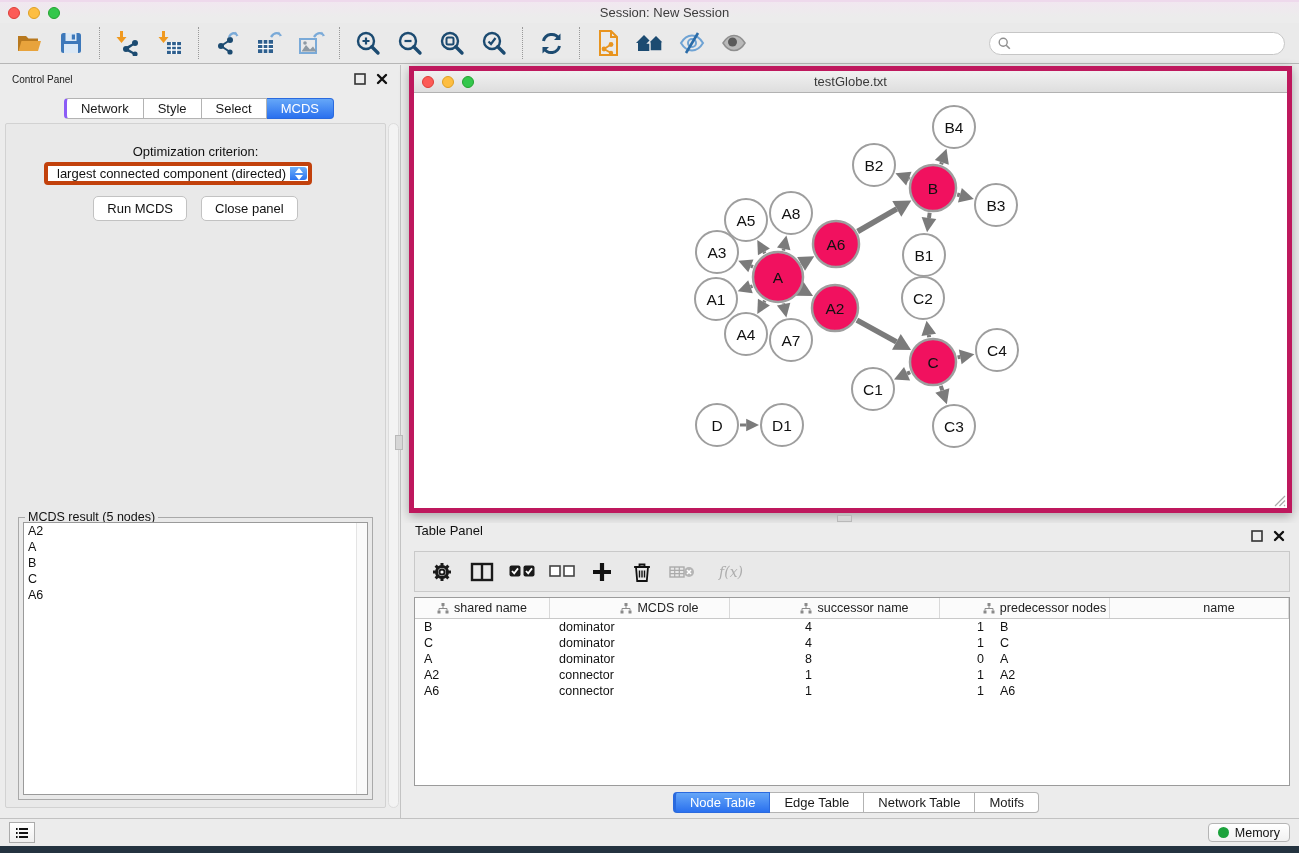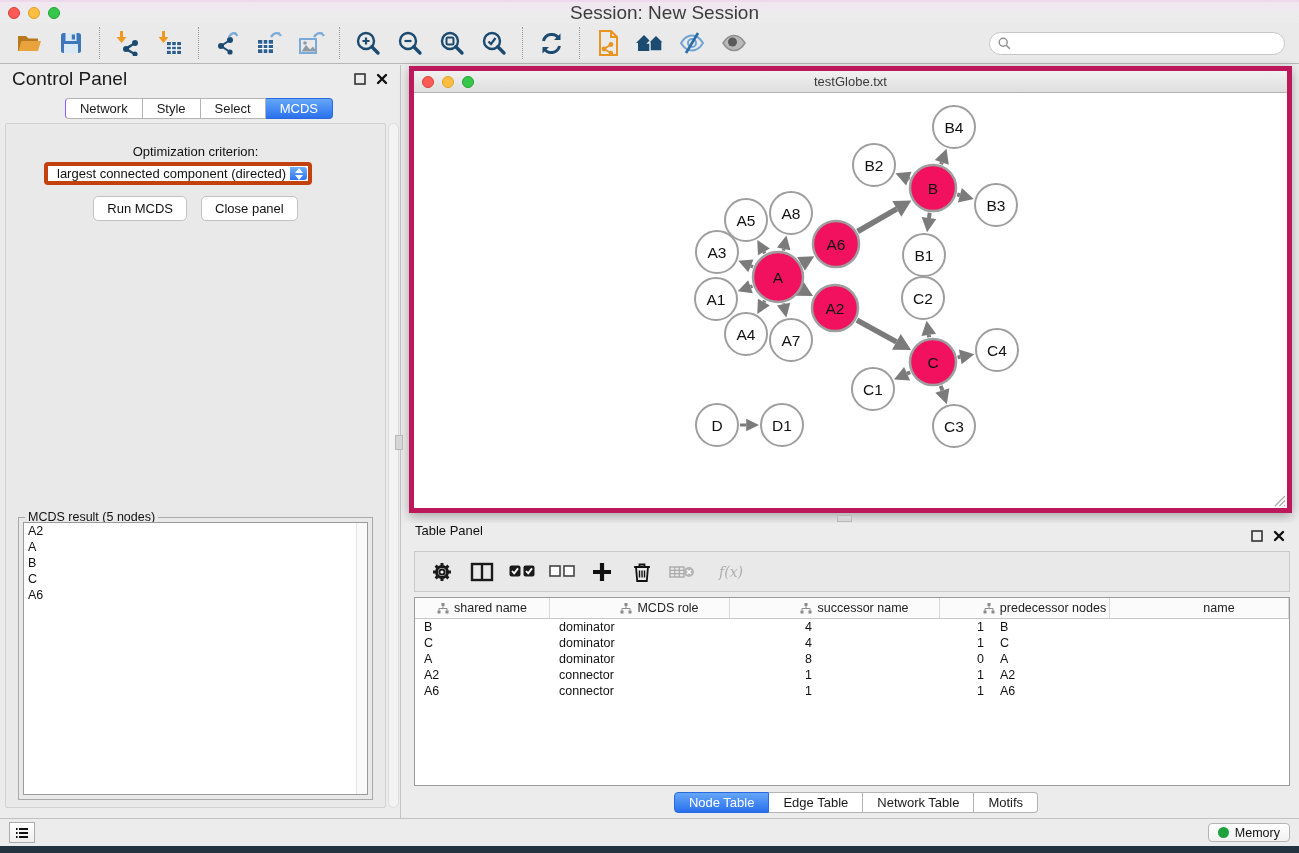--- a/index.html
+++ b/index.html
@@ -10,40 +10,40 @@
     border-top:2px solid #eed9ec;
   }
   
   .titlebar { height:21px; position:relative; display:flex; align-items:center; justify-content:center;
     background:linear-gradient(#f1e7f0,#ececec 70%); }
   .lights { position:absolute; left:8px; top:5px; display:flex; gap:8px; }
   .light { width:12px; height:12px; border-radius:50%; }
   .light.red { background:#fc5b57; border:1px solid #dd3e38; }
   .light.yellow { background:#fdbe41; border:1px solid #dfa023; }
   .light.green { background:#34c74c; border:1px solid #24a231; }
-  .win-title { font-size:19px; color:#3c3c3c;margin-left:30px; }
+  .win-title { font-size:13px; color:#3c3c3c;margin-left:30px; }
   
   .toolbar { height:41px; display:flex; align-items:center; gap:4px; padding:0 10px;
     background:#eaeaea; border-bottom:1px solid #b6b6b6; }
   .tbtn { width:38px; height:34px; display:flex; align-items:center; justify-content:center; }
   .tsep { width:1px; height:32px; border-left:1px dotted #999; margin:0 5px; }
   .tspacer { flex:1; }
   .searchbox { width:296px; height:23px; background:#fff; border:1px solid #c6c6c6; border-radius:12px;
     display:flex; align-items:center; padding:0 8px; gap:5px; margin-right:4px; }
   .searchbox input { border:none; outline:none; flex:1; font-size:12px; font-family:"Liberation Sans",sans-serif; background:transparent; }
   
   .main { position:absolute; top:63px; left:0; right:0; bottom:35px; display:flex; }
   
   .control-panel { width:401px; position:relative; border-right:1px solid #c3c3c3; background:#ececec; }
-  .cp-header { height:28px; display:flex; align-items:center; padding:0 12px; font-size:19px; color:#1a1a1a; }
+  .cp-header { height:28px; display:flex; align-items:center; padding:0 12px; font-size:10px; color:#1a1a1a; }
   .panel-controls { margin-left:auto; display:flex; gap:10px; align-items:center; }
   .cp-tabs { position:absolute; top:33px; left:0; right:14px; display:flex; justify-content:center; }
   .seg-tab { background:#fff; border:1px solid #b3b3b3; border-left:none; height:21px; line-height:19px;
     padding:0 14px; font-size:13px; color:#1a1a1a; cursor:default; }
-  .seg-tab:first-child { border-left:1px solid #8b5cf6; border-radius:4px 0 0 4px;margin-left:12px; }
+  .seg-tab:first-child { border-left:3px solid #8b5cf6; border-radius:4px 0 0 4px;margin-left:12px; }
   .seg-tab:last-child { border-radius:0 4px 4px 0; }
   .seg-tab.selected { background:linear-gradient(#65a7f8,#2a70ee); border-color:#2a6ade; color:#fff; }
   .cp-body { position:absolute; top:58px; left:5px; right:14px; bottom:10px;
     background:#e9e9e9; border:1px solid #d2d2d2; border-radius:2px; }
   .cp-scroll { position:absolute; top:58px; right:1px; bottom:10px; width:11px;
     background:#f3f3f3; border:1px solid #dcdcdc; border-radius:6px; }
   .opt-label { position:absolute; top:20px; left:0; right:0; text-align:center; font-size:13px; }
   .select { position:absolute; top:38px; left:38px; width:268px; height:23px; background:#fff;
     border:4px solid #c2410c; border-radius:4px; font-size:13px; display:flex; align-items:center;
     padding:0 22px 0 9px; }

